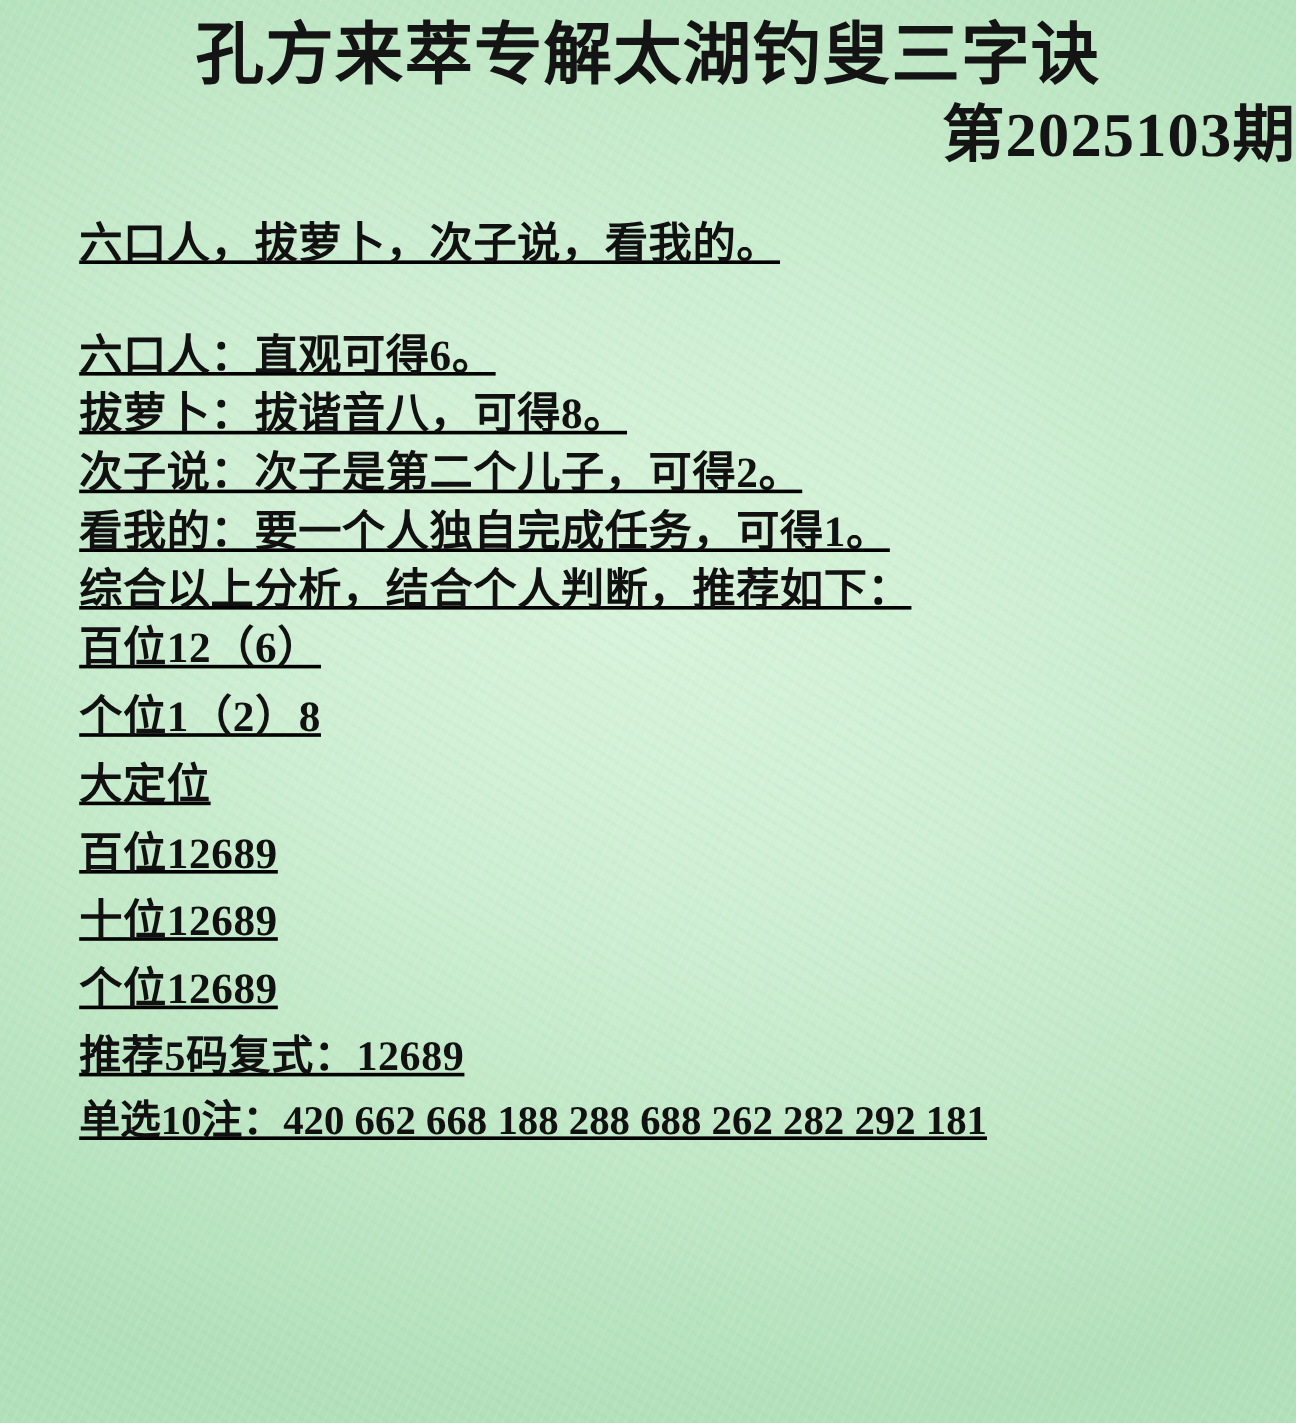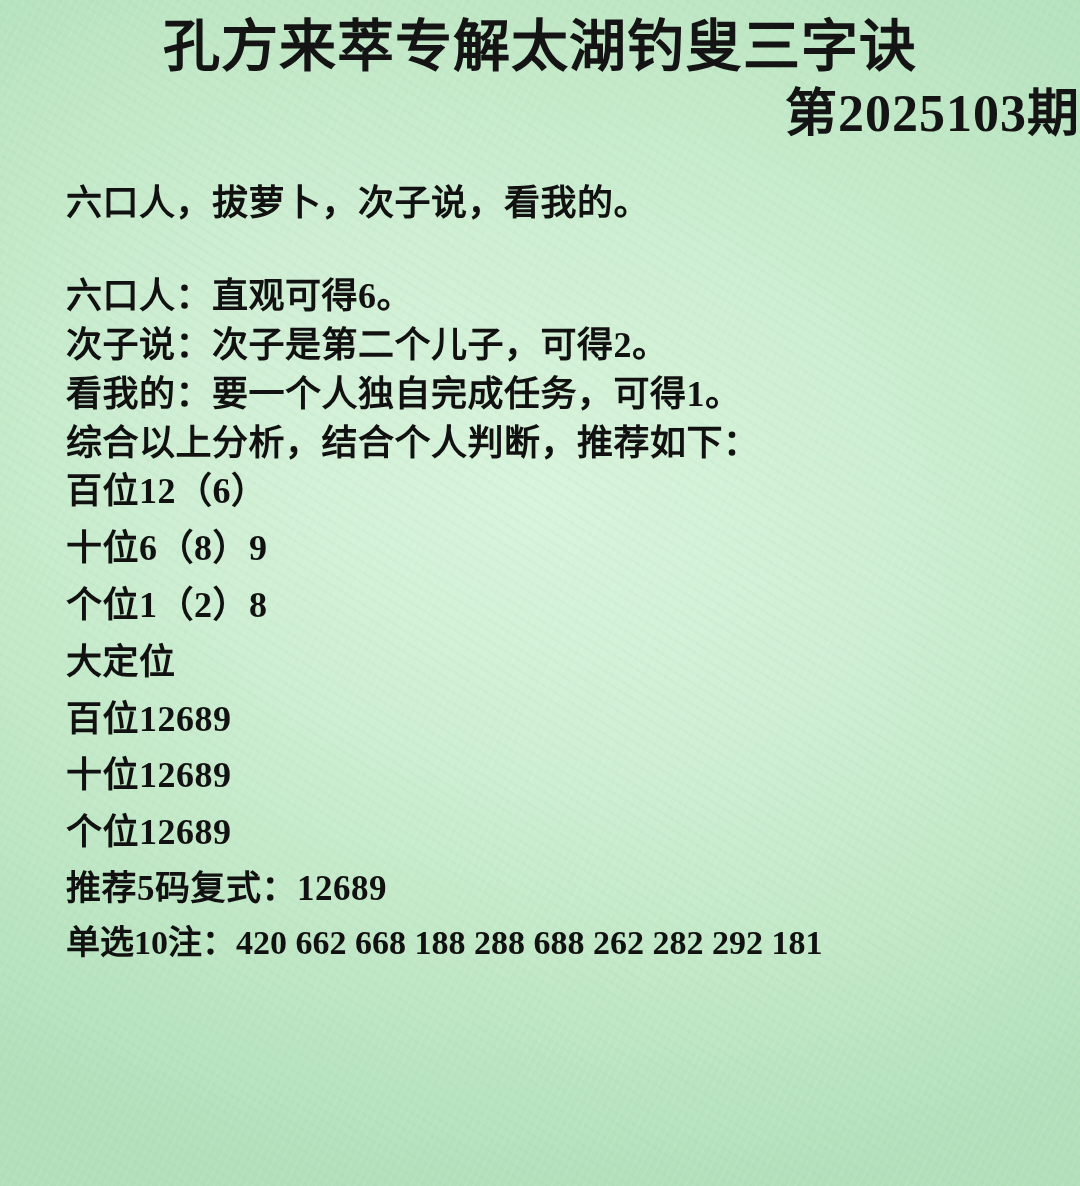--- a/index.html
+++ b/index.html
@@ -51,20 +51,21 @@
   }
   .title-line.l2 {
     font-size: 52px;
     margin-top: 4px;
     text-align: right;
   }
   .body-block {
     position: relative;
     margin: 0;
     padding: 36px 44px 0 66px;
+    text-decoration: underline;
   }
   .para {
     font-size: 36px;
     font-weight: 700;
     color: #111;
     line-height: 1.30;
     margin: 0 0 6px 0;
     letter-spacing: 0.5px;
     white-space: pre-wrap;
   }
@@ -96,26 +97,26 @@
     <div class="title-line l2">第2025103期</div>
   </div>
 
   <div class="body-block">
 
     <p class="para">六口人，拔萝卜，次子说，看我的。</p>
 
     <div class="spacer"></div>
 
     <p class="para tight">六口人：直观可得6。</p>
+    <p class="para tight">拔萝卜：拔谐音八，可得8。</p>
     <p class="para tight">次子说：次子是第二个儿子，可得2。</p>
     <p class="para tight">看我的：要一个人独自完成任务，可得1。</p>
     <p class="para tight">综合以上分析，结合个人判断，推荐如下：</p>
 
     <p class="para loose">百位12（6）</p>
-    <p class="para loose">十位6（8）9</p>
     <p class="para loose">个位1（2）8</p>
 
     <p class="para loose">大定位</p>
     <p class="para loose">百位12689</p>
     <p class="para loose">十位12689</p>
     <p class="para loose">个位12689</p>
 
     <p class="para nums loose">推荐5码复式：12689</p>
     <p class="para single loose">单选10注：420 662 668 188 288 688 262 282 292 181</p>
 

